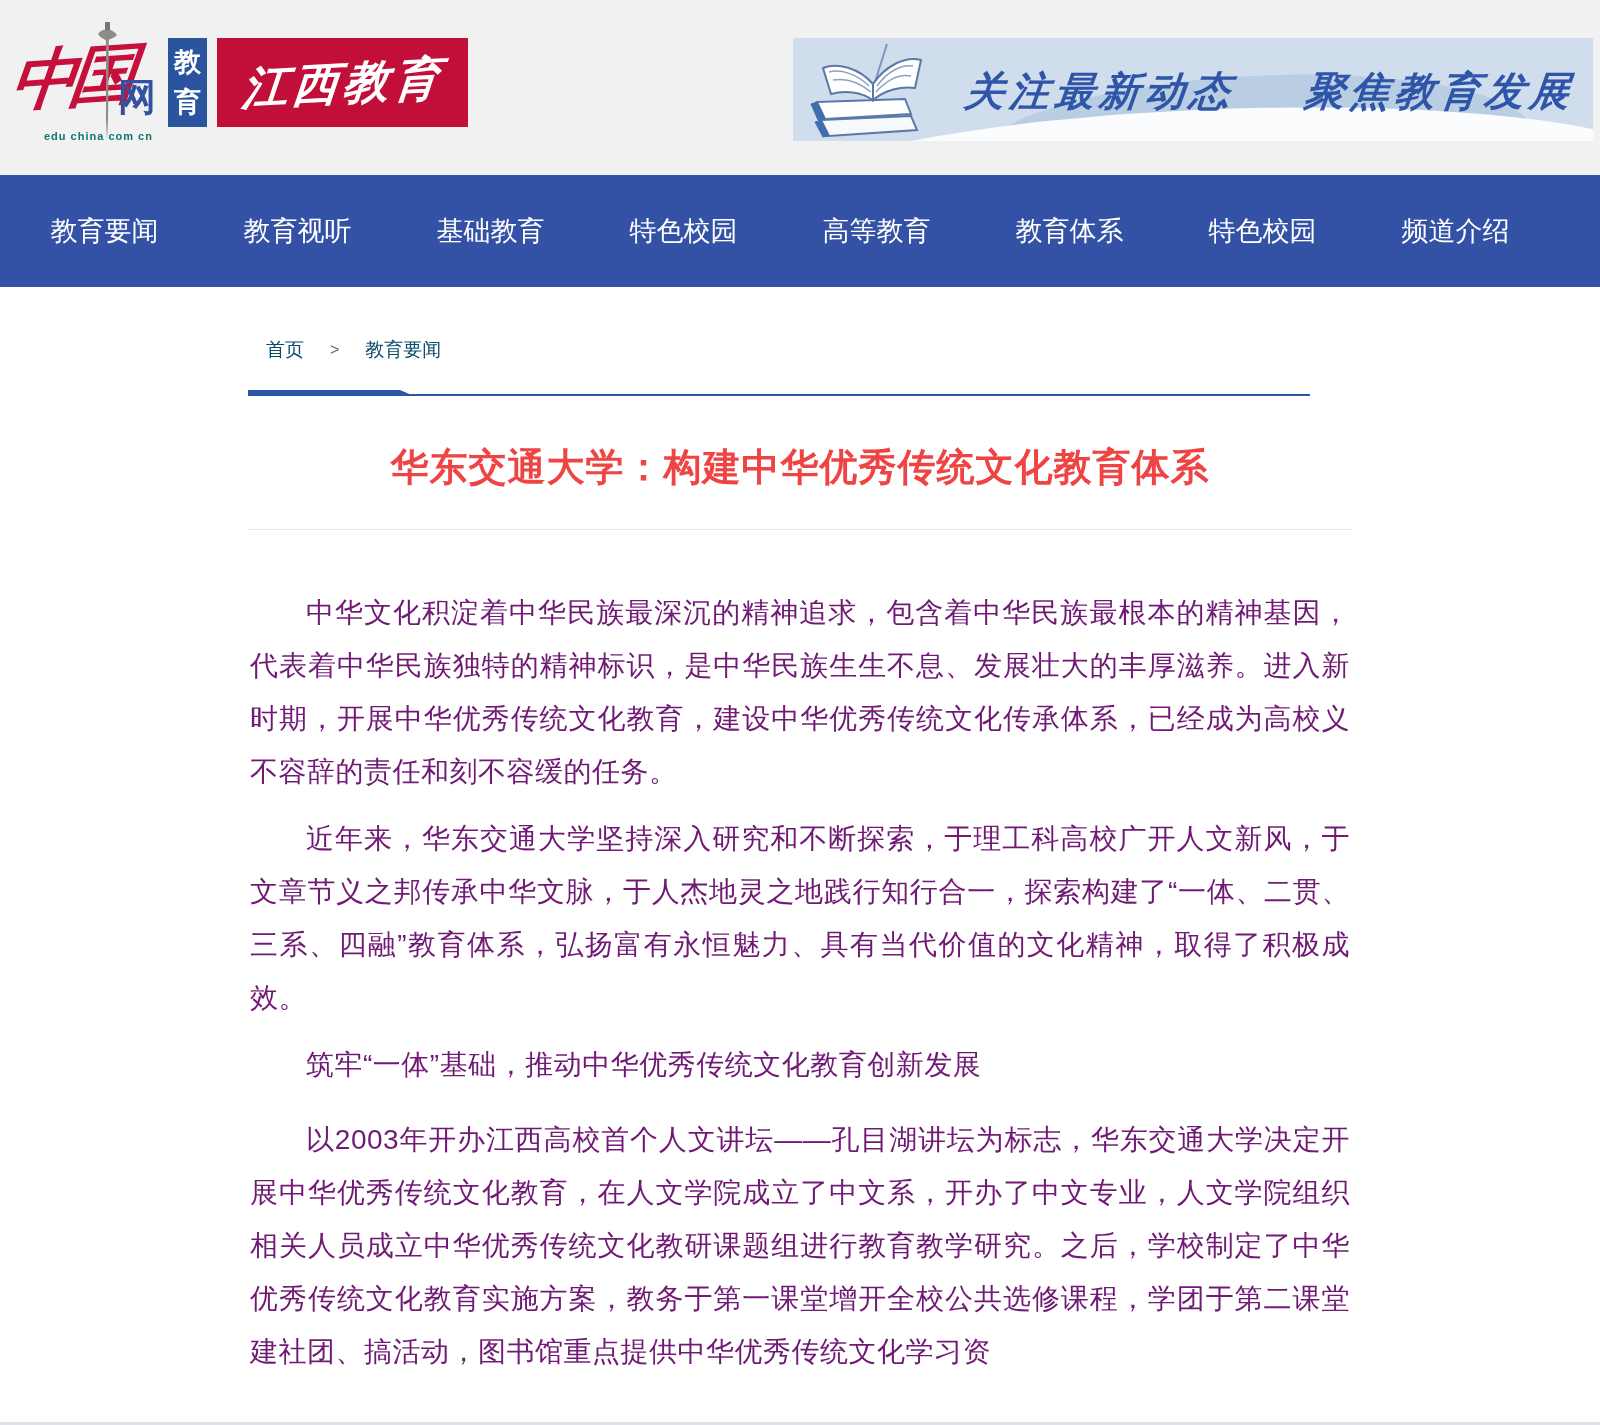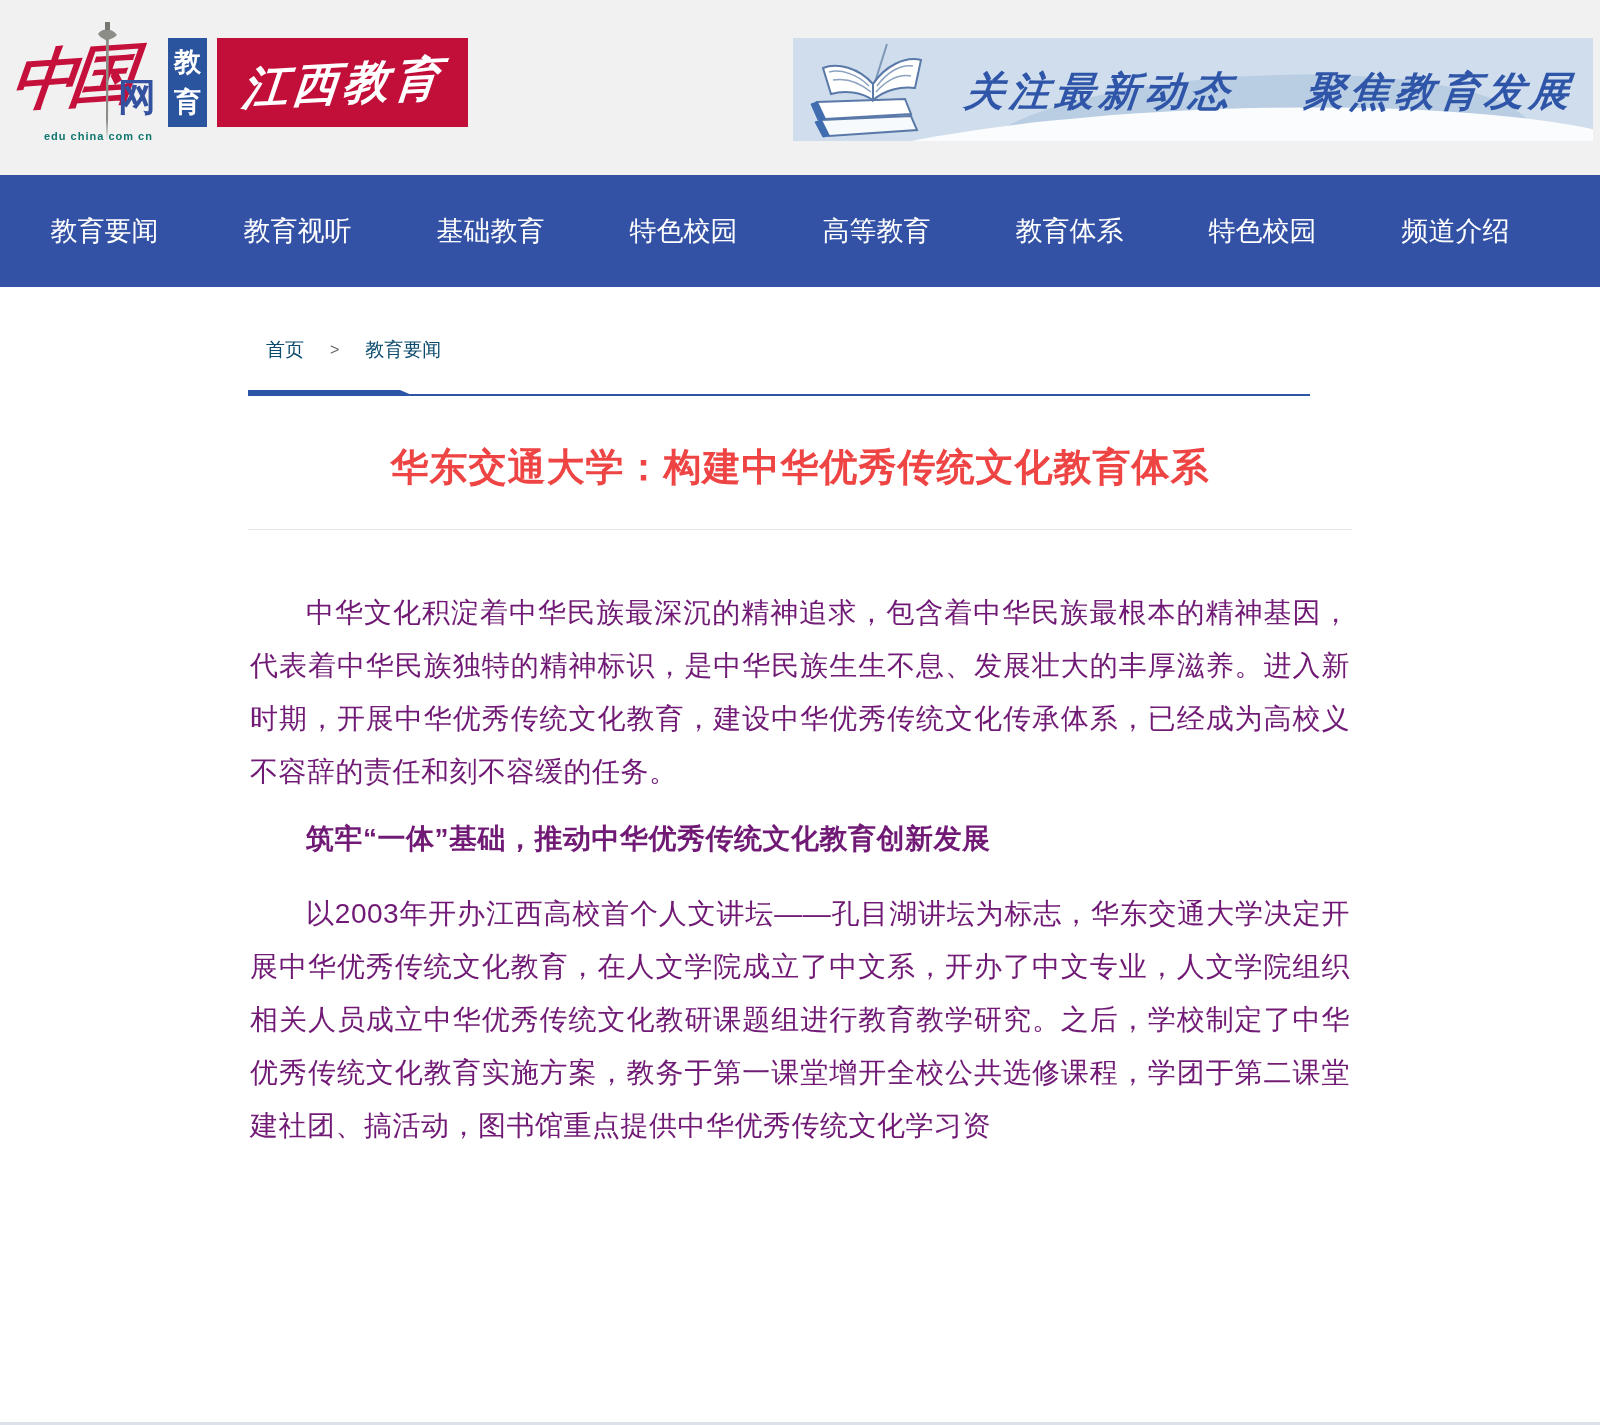--- a/index.html
+++ b/index.html
@@ -117,21 +117,21 @@
   .article-meta .bar { margin: 0 8px; color: #a5a5a5; }
 
   .meta-divider { margin-top: 36px; border-bottom: 1px solid #e8e8e8; }
 
   .article-body { margin-top: 56px; padding: 0 2px; }
   .article-body p {
     font-size: 28px; color: #701a75; line-height: 53px;
     text-indent: 2em; margin-bottom: 14px; letter-spacing: 0.5px;
     text-align: justify;
   }
-  .article-body p.subheading { font-weight: bold; margin-bottom: 22px; }
+  .article-body p.subheading { font-weight: normal; margin-bottom: 22px; }
 
   .bottom-edge {
     position: absolute; left: 0; bottom: 0; width: 1600px; height: 3px;
     background: #dde2ea;
   }
 </style>
 </head>
 <body>
 
 <div class="top-header">
@@ -205,19 +205,20 @@
     <div class="thick"></div>
   </div>
 
   <h1 class="article-title">华东交通大学：构建中华优秀传统文化教育体系</h1>
 
 
   <div class="meta-divider"></div>
 
   <div class="article-body">
     <p>中华文化积淀着中华民族最深沉的精神追求，包含着中华民族最根本的精神基因，代表着中华民族独特的精神标识，是中华民族生生不息、发展壮大的丰厚滋养。进入新时期，开展中华优秀传统文化教育，建设中华优秀传统文化传承体系，已经成为高校义不容辞的责任和刻不容缓的任务。</p>
+    <p>近年来，华东交通大学坚持深入研究和不断探索，于理工科高校广开人文新风，于文章节义之邦传承中华文脉，于人杰地灵之地践行知行合一，探索构建了“一体、二贯、三系、四融”教育体系，弘扬富有永恒魅力、具有当代价值的文化精神，取得了积极成效。</p>
     <p class="subheading">筑牢“一体”基础，推动中华优秀传统文化教育创新发展</p>
     <p>以2003年开办江西高校首个人文讲坛——孔目湖讲坛为标志，华东交通大学决定开展中华优秀传统文化教育，在人文学院成立了中文系，开办了中文专业，人文学院组织相关人员成立中华优秀传统文化教研课题组进行教育教学研究。之后，学校制定了中华优秀传统文化教育实施方案，教务于第一课堂增开全校公共选修课程，学团于第二课堂建社团、搞活动，图书馆重点提供中华优秀传统文化学习资</p>
   </div>
 
 </div>
 
 <div class="bottom-edge"></div>
 
 </body></html>

